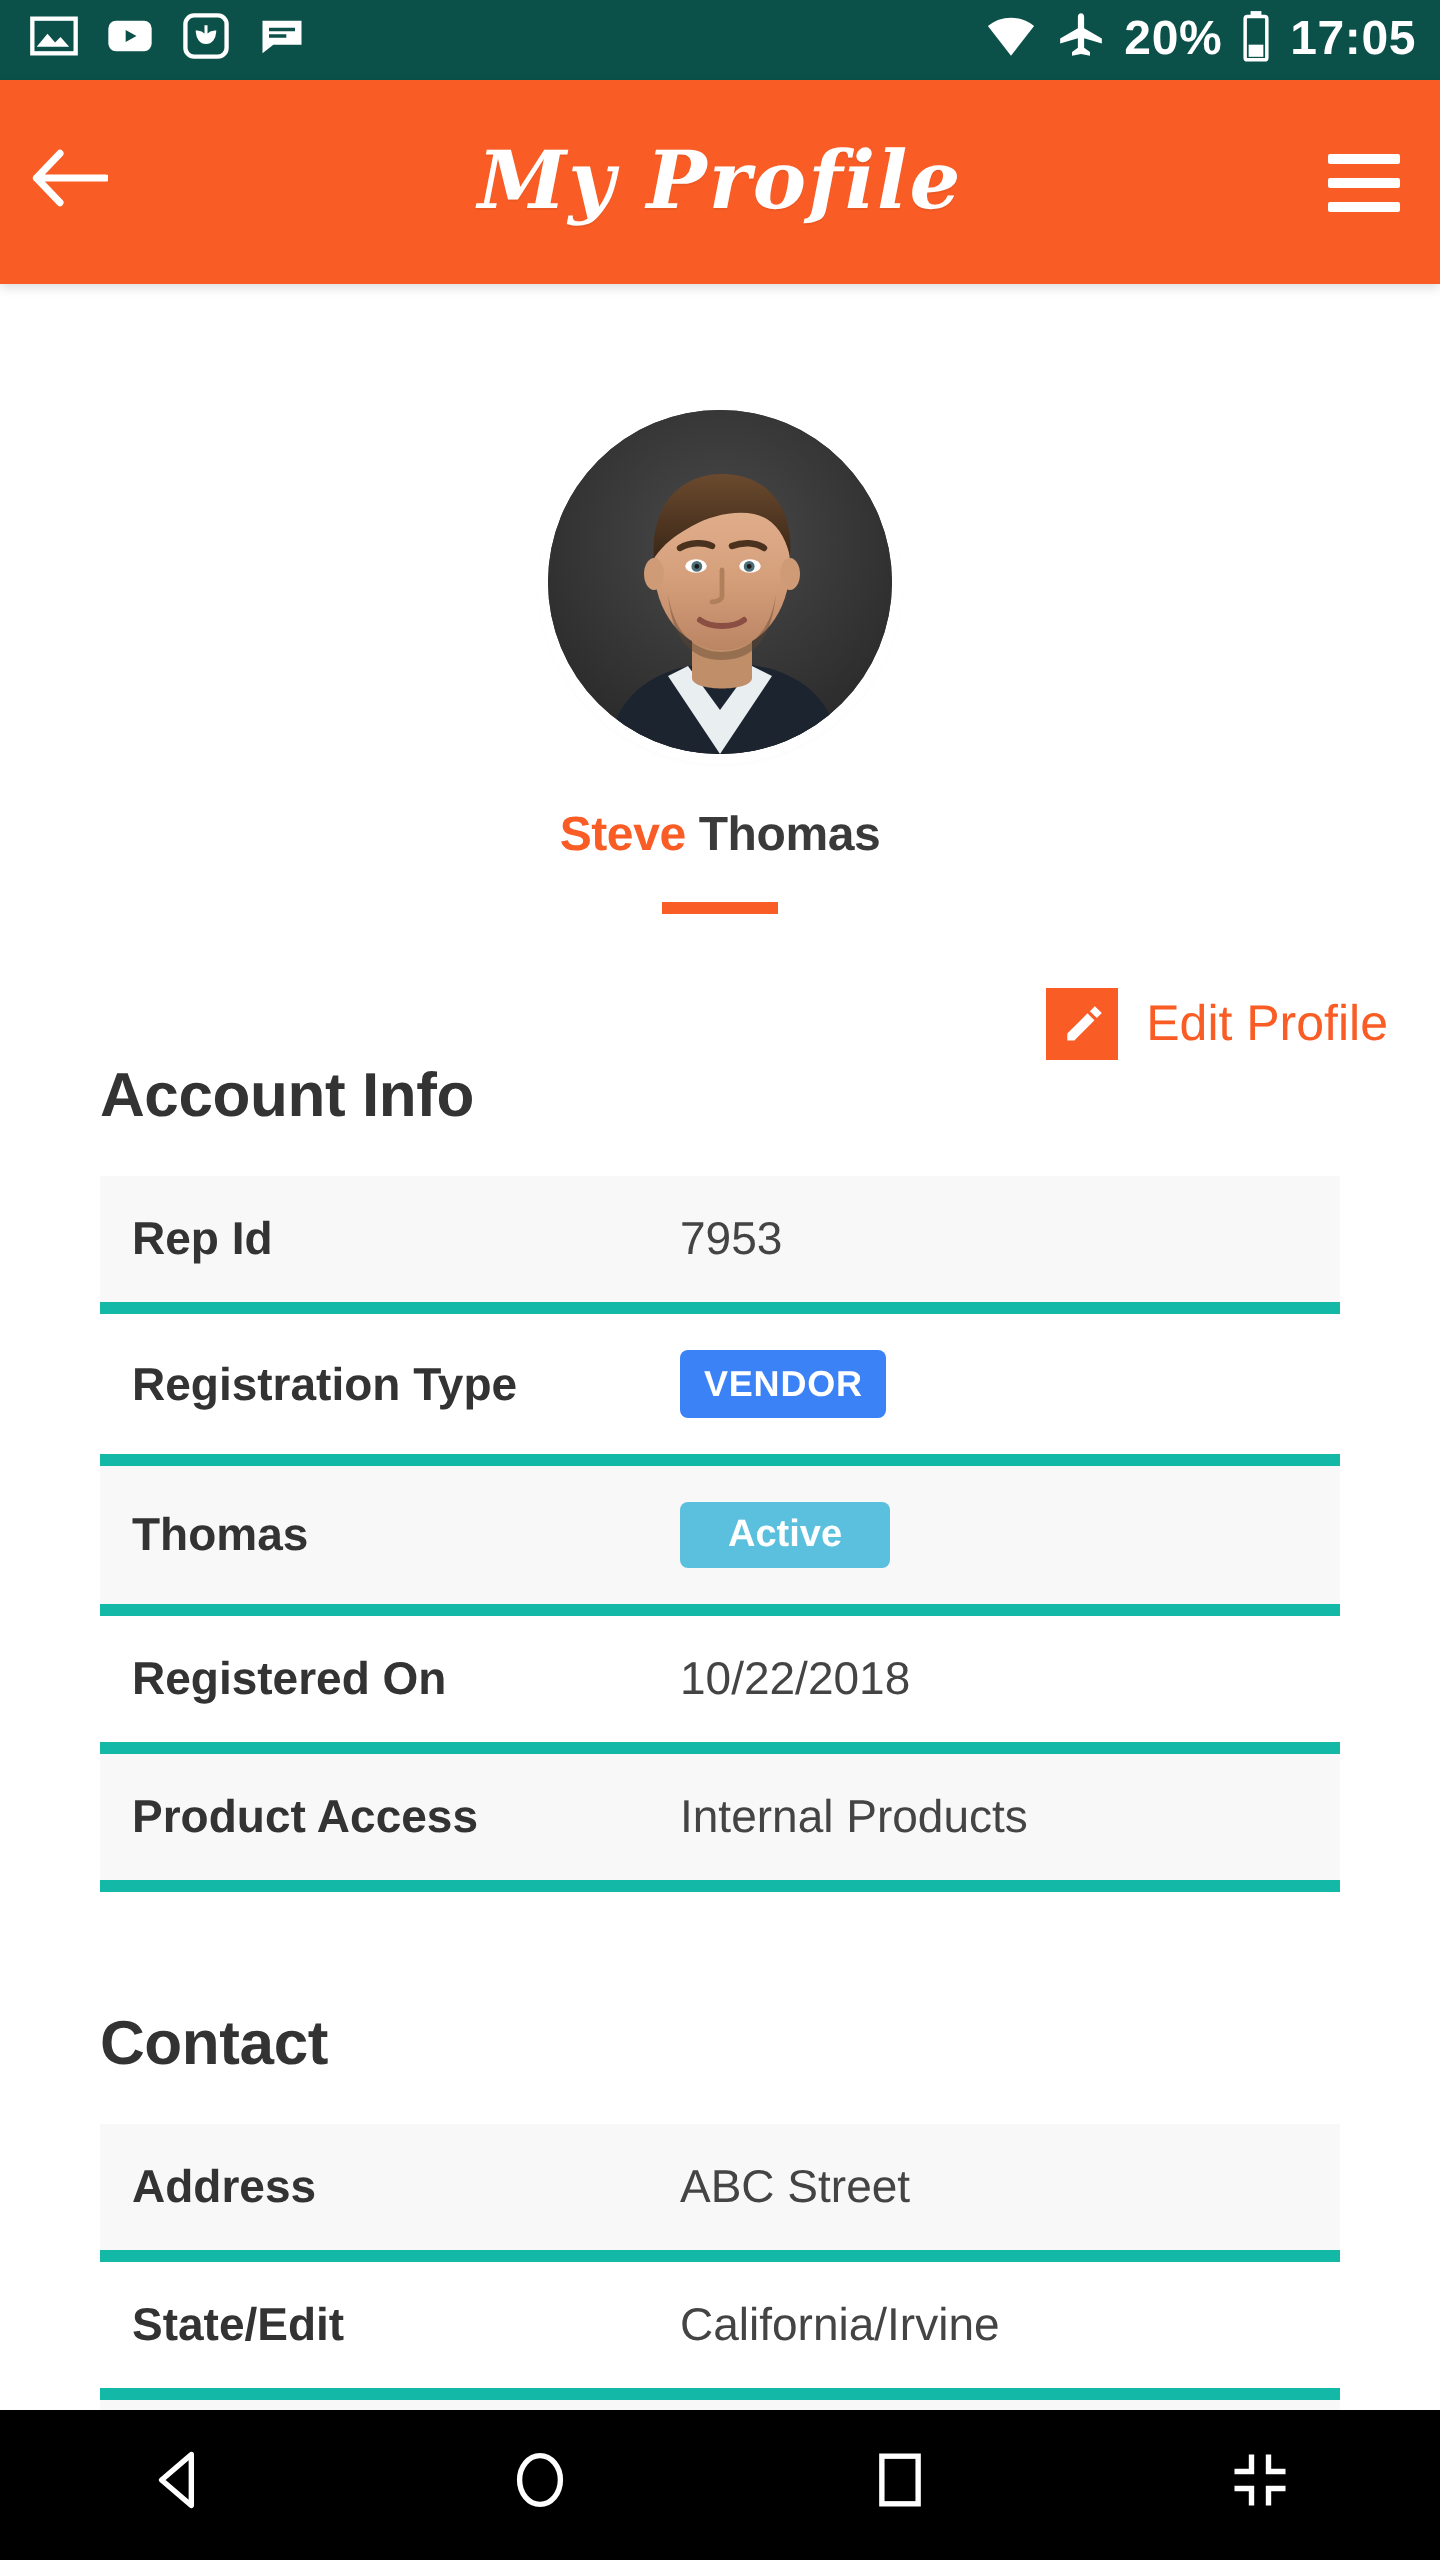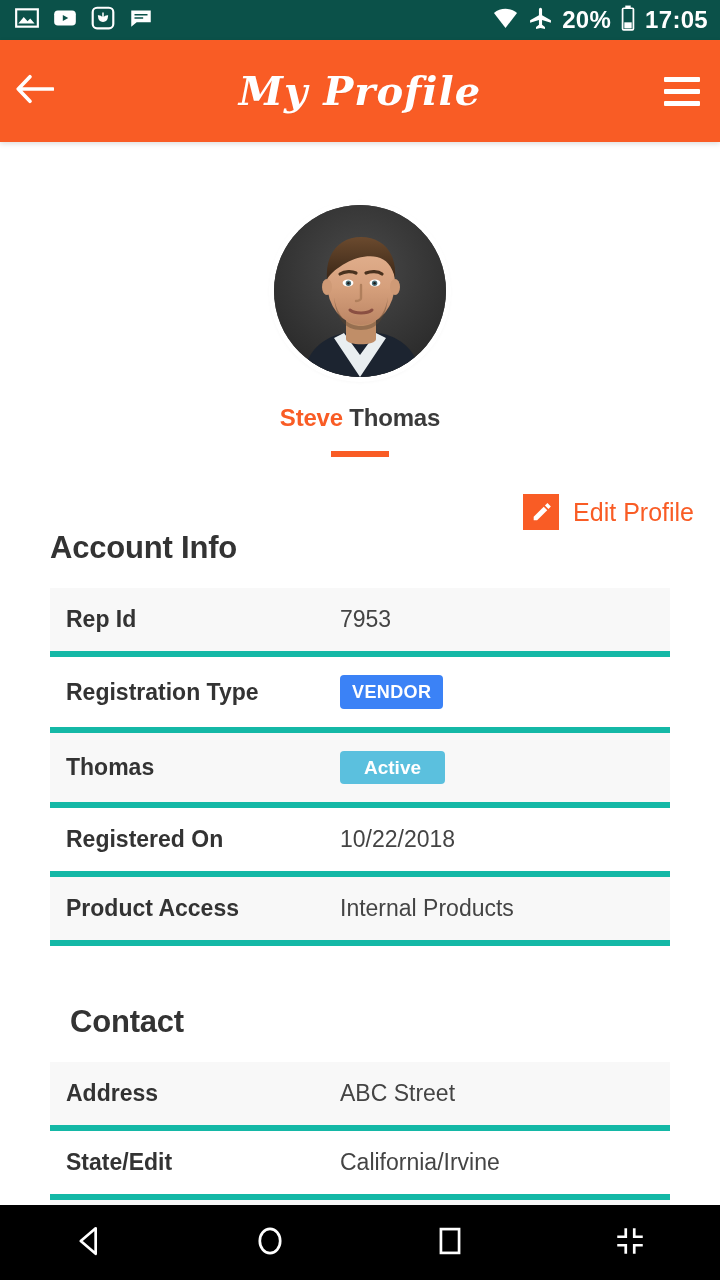--- a/index.html
+++ b/index.html
@@ -164,21 +164,21 @@
     line-height: 1;
   }
 
   .section-title {
     font-size: 31px;
     font-weight: bold;
     color: #333333;
     padding: 0 0 0 50px;
     letter-spacing: -0.2px;
   }
-  .section-title.contact { margin-top: 58px; margin-left: 20px; }
+  .section-title.contact { margin-top: 58px; }
 
   .info-table {
     margin: 22px 50px 0 50px;
     width: 620px;
     border-collapse: collapse;
   }
   .info-table tr { border-bottom: 6px solid #14b8a6; }
   .info-table tr.odd { background: #f8f8f8; }
   .info-table tr.even { background: #ffffff; }
   .info-table td {

